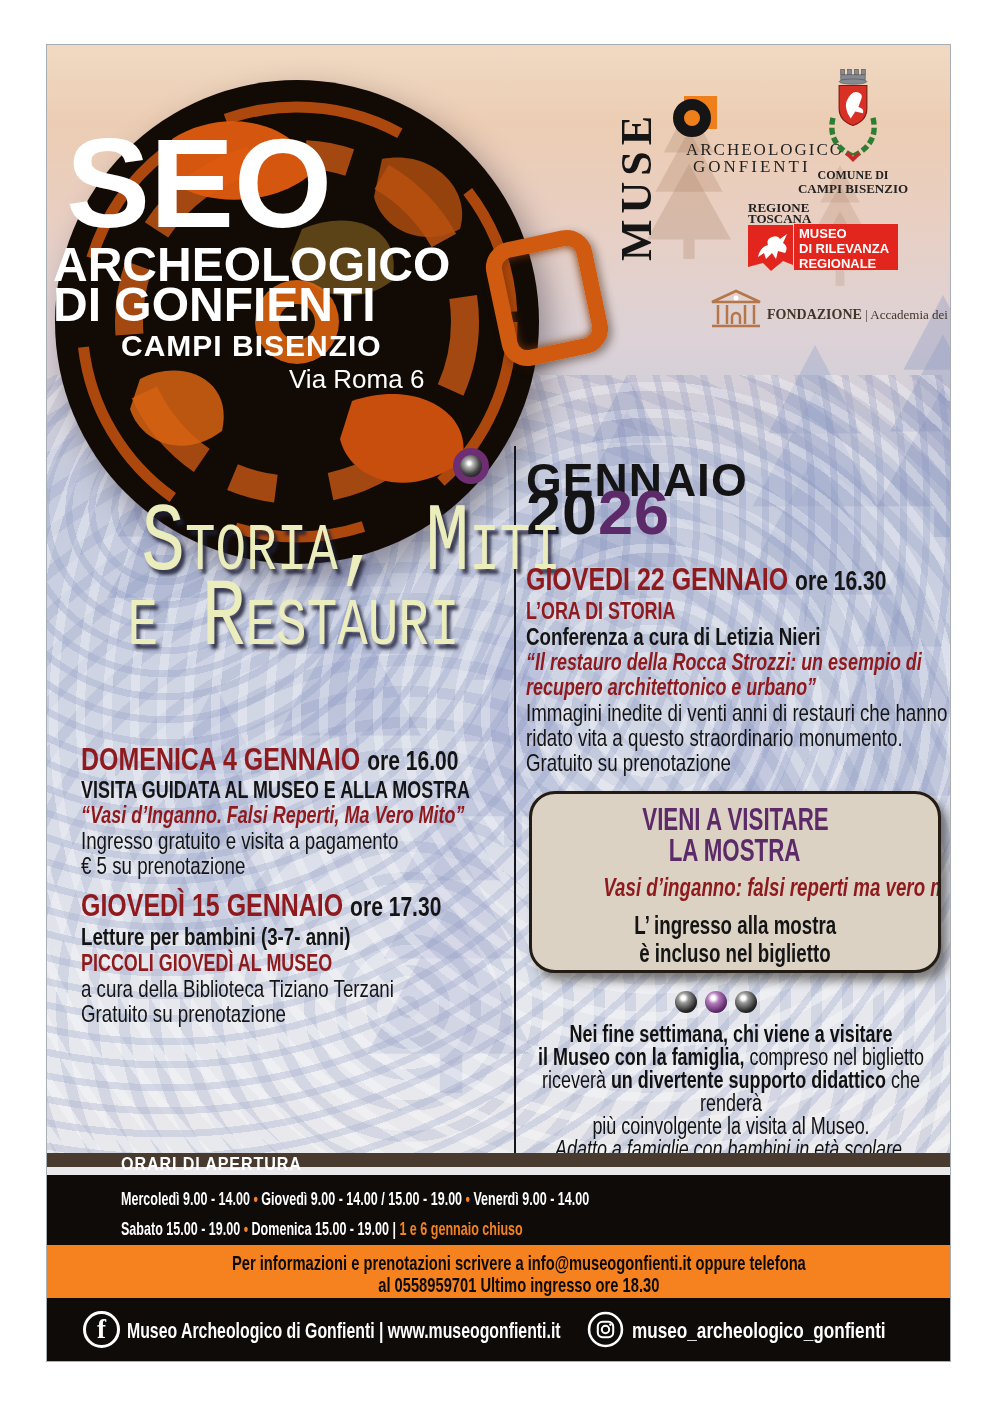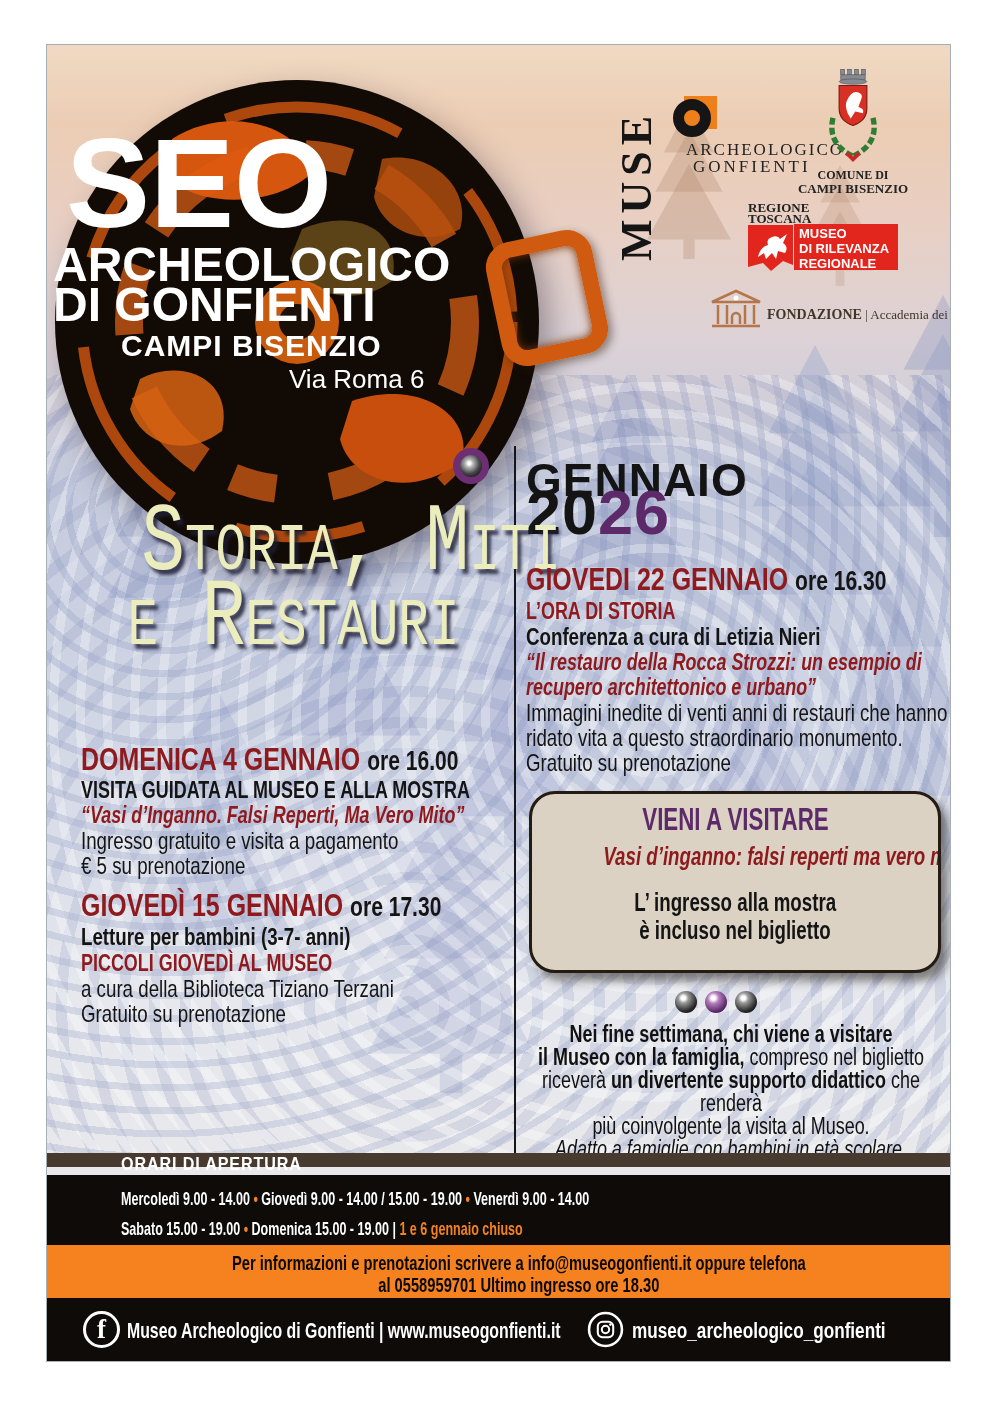--- a/index.html
+++ b/index.html
@@ -231,22 +231,23 @@
     <div class="edate"><span>GIOVEDI 22 GENNAIO</span> <span class="etime">ore 16.30</span></div>
     <div class="ered">L’ORA DI STORIA</div>
     <div class="ebold">Conferenza a cura di Letizia Nieri</div>
     <div class="equote">“Il restauro della Rocca Strozzi: un esempio di recupero architettonico e urbano”</div>
     <div class="ebody">Immagini inedite di venti anni di restauri che hanno ridato vita a questo straordinario monumento.</div>
     <div class="ebody">Gratuito su prenotazione</div>
   </div>
 
   <div class="abs mbox">
     <div class="t" style="margin-top:10px;"><span class="sq">VIENI A VISITARE</span></div>
+    <div class="t"><span class="sq">LA MOSTRA</span></div>
     <div class="s"><span class="sq">Vasi d’inganno: falsi reperti ma vero mito</span></div>
-    <div class="n" style="margin-top:18px;"><span class="sq">L’ ingresso alla mostra</span></div>
+    <div class="n" style="margin-top:10px;"><span class="sq">L’ ingresso alla mostra</span></div>
     <div class="n"><span class="sq">è incluso nel biglietto</span></div>
   </div>
 
   <div class="abs dots">
     <span class="dot"></span>
     <span class="dot purple"></span>
     <span class="dot"></span>
   </div>
 
   <div class="abs fam">

